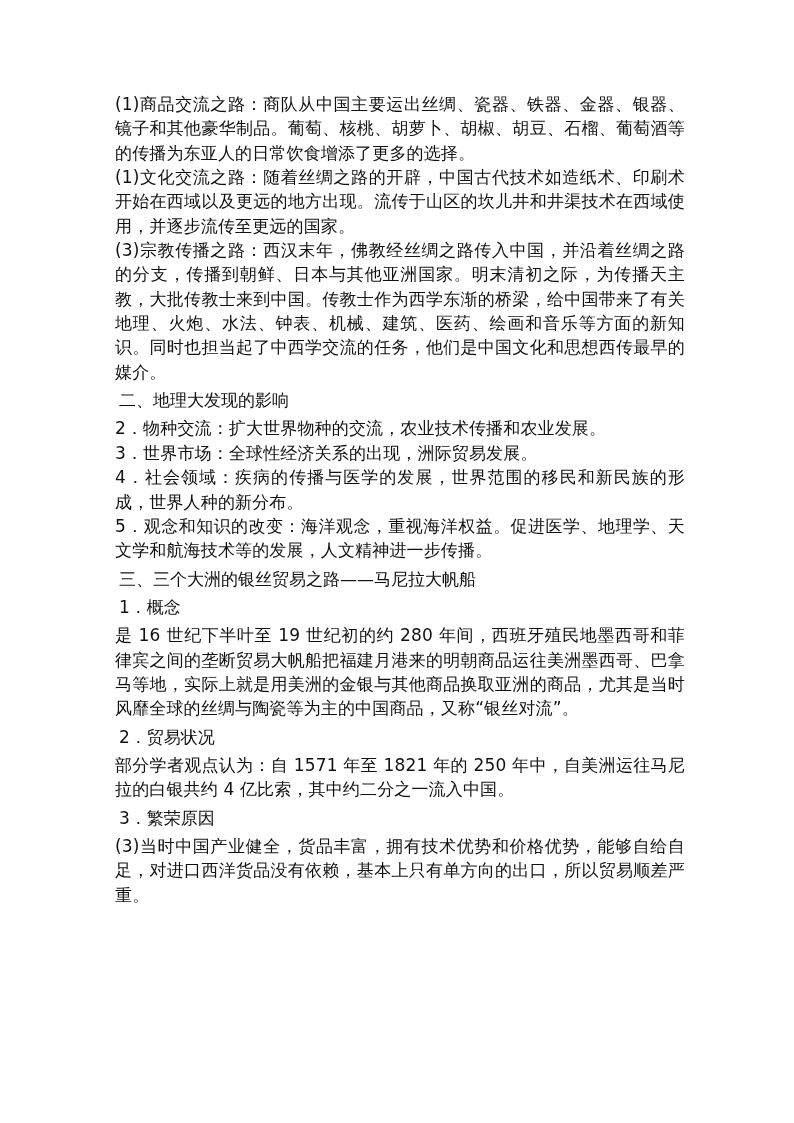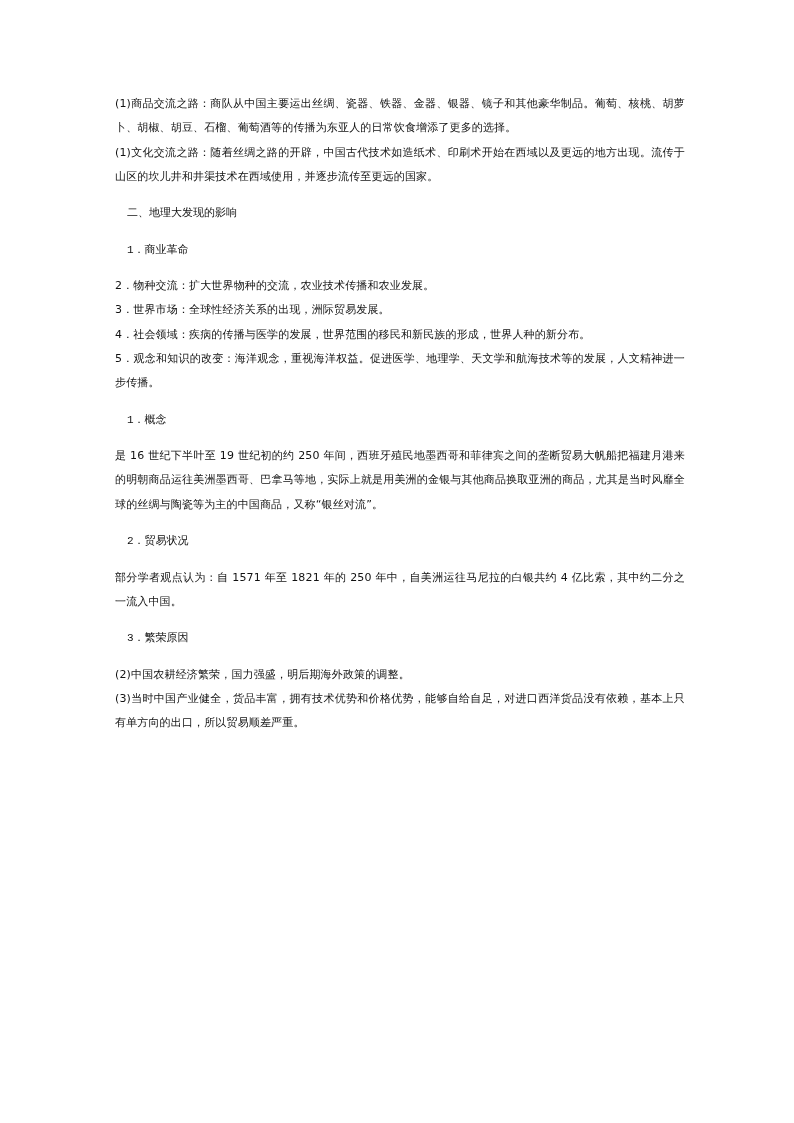--- a/index.html
+++ b/index.html
@@ -3,39 +3,39 @@
 <meta charset="utf-8">
 <style>
   html, body { margin: 0; padding: 0; background: #ffffff; }
   body { width: 794px; height: 1123px; position: relative; overflow: hidden; }
   .page {
     position: absolute;
     left: 115px;
     top: 92px;
     width: 570px;
     font-family: "DejaVu Sans", "Liberation Sans", sans-serif;
-    font-size: 11px;
+    font-size: 17px;
     line-height: 24.35px;
     color: #111111;
   }
   .p { margin: 0; padding: 0; text-align: justify; text-align-last: left; letter-spacing: 0.15px; }
-  .h { margin: 12px; padding: 0; font-family: Liberation Mono, monospace; }
+  .h { margin: 4px; padding: 0; }
 </style>
 </head>
 <body>
 
 <div class="page">
   <p class="p">(1)商品交流之路：商队从中国主要运出丝绸、瓷器、铁器、金器、银器、镜子和其他豪华制品。葡萄、核桃、胡萝卜、胡椒、胡豆、石榴、葡萄酒等的传播为东亚人的日常饮食增添了更多的选择。</p>
   <p class="p">(1)文化交流之路：随着丝绸之路的开辟，中国古代技术如造纸术、印刷术开始在西域以及更远的地方出现。流传于山区的坎儿井和井渠技术在西域使用，并逐步流传至更远的国家。</p>
+  <p class="p">(3)宗教传播之路：西汉末年，佛教经丝绸之路传入中国，并沿着丝绸之路的分支，传播到朝鲜、日本与其他亚洲国家。明末清初之际，为传播天主教，大批传教士来到中国。传教士作为西学东渐的桥梁，给中国带来了有关地理、火炮、水法、钟表、机械、建筑、医药、绘画和音乐等方面的新知识。同时也担当起了中西学交流的任务，他们是中国文化和思想西传最早的媒介。</p>
   <p class="h">二、地理大发现的影响</p>
-  <p class="h">1．商业革命</p>
   <p class="p">2．物种交流：扩大世界物种的交流，农业技术传播和农业发展。</p>
   <p class="p">3．世界市场：全球性经济关系的出现，洲际贸易发展。</p>
   <p class="p">4．社会领域：疾病的传播与医学的发展，世界范围的移民和新民族的形成，世界人种的新分布。</p>
   <p class="p">5．观念和知识的改变：海洋观念，重视海洋权益。促进医学、地理学、天文学和航海技术等的发展，人文精神进一步传播。</p>
+  <p class="h">三、三个大洲的银丝贸易之路——马尼拉大帆船</p>
   <p class="h">1．概念</p>
-  <p class="p">是 16 世纪下半叶至 19 世纪初的约 250 年间，西班牙殖民地墨西哥和菲律宾之间的垄断贸易大帆船把福建月港来的明朝商品运往美洲墨西哥、巴拿马等地，实际上就是用美洲的金银与其他商品换取亚洲的商品，尤其是当时风靡全球的丝绸与陶瓷等为主的中国商品，又称“银丝对流”。</p>
+  <p class="p">是 16 世纪下半叶至 19 世纪初的约 280 年间，西班牙殖民地墨西哥和菲律宾之间的垄断贸易大帆船把福建月港来的明朝商品运往美洲墨西哥、巴拿马等地，实际上就是用美洲的金银与其他商品换取亚洲的商品，尤其是当时风靡全球的丝绸与陶瓷等为主的中国商品，又称“银丝对流”。</p>
   <p class="h">2．贸易状况</p>
   <p class="p">部分学者观点认为：自 1571 年至 1821 年的 250 年中，自美洲运往马尼拉的白银共约 4 亿比索，其中约二分之一流入中国。</p>
   <p class="h">3．繁荣原因</p>
-  <p class="p">(2)中国农耕经济繁荣，国力强盛，明后期海外政策的调整。</p>
   <p class="p">(3)当时中国产业健全，货品丰富，拥有技术优势和价格优势，能够自给自足，对进口西洋货品没有依赖，基本上只有单方向的出口，所以贸易顺差严重。</p>
 </div>
 
 </body></html>

